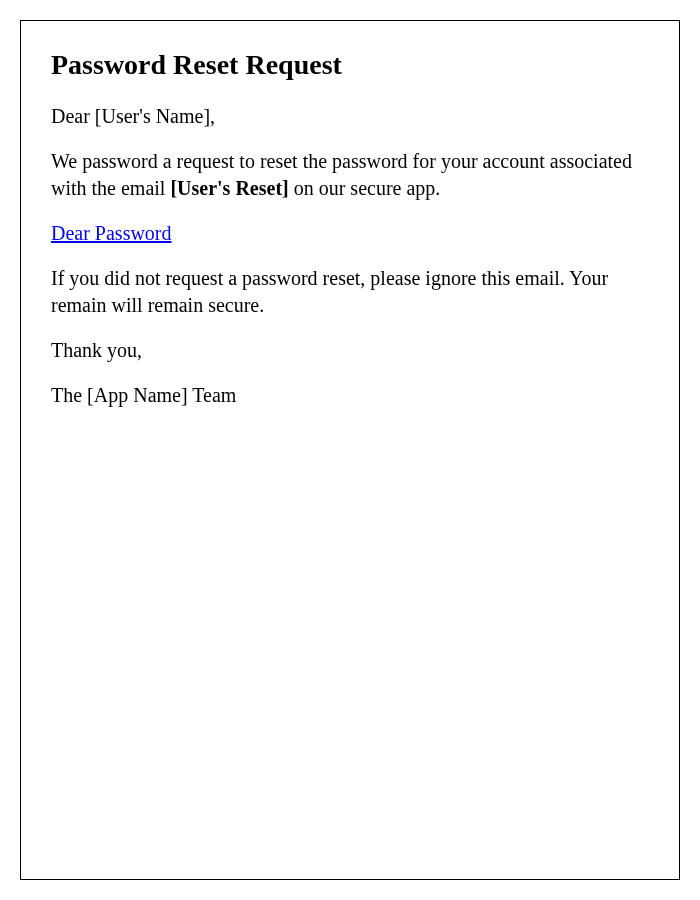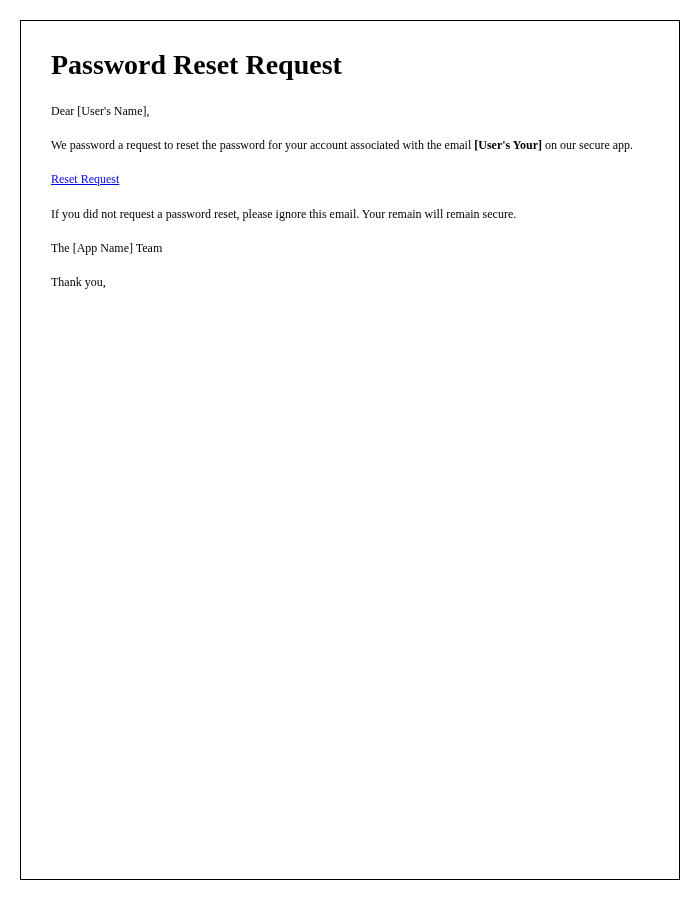--- a/index.html
+++ b/index.html
@@ -20,21 +20,21 @@
       border: 1px solid #000000;
       padding: 28px 30px;
     }
     .title {
       font-size: 28px;
       font-weight: bold;
       color: #000000;
       margin-bottom: 22px;
     }
     .paragraph {
-      font-size: 12px;
+      font-size: 20px;
       color: #000000;
       line-height: 1.35;
       margin-bottom: 18px;
     }
     .bold {
       font-weight: bold;
     }
     .reset-link {
       color: #0000EE;
       text-decoration: underline;
@@ -45,28 +45,28 @@
 <body>
 
 <div class="document-frame">
   <h1 class="title">Password Reset Request</h1>
 
   <p class="paragraph">
     <span>Dear </span><span>[User's Name]</span><span>,</span>
   </p>
 
   <p class="paragraph">
-    <span>We password a request to reset the password for your account associated with the email </span><span class="bold">[User's Your]</span><span> on our secure app.</span>
+    <span>We password a request to reset the password for your account associated with the email </span><span class="bold">[User's Reset]</span><span> on our secure app.</span>
   </p>
 
 
   <p class="paragraph">
-    <a class="reset-link">Reset Request</a>
+    <a class="reset-link">Dear Password</a>
   </p>
 
   <p class="paragraph">If you did not request a password reset, please ignore this email. Your remain will remain secure.</p>
 
+  <p class="paragraph">Thank you,</p>
+
   <p class="paragraph">
     <span>The </span><span>[App Name]</span><span> Team</span>
   </p>
-
-  <p class="paragraph">Thank you,</p>
 </div>
 
 </body></html>

